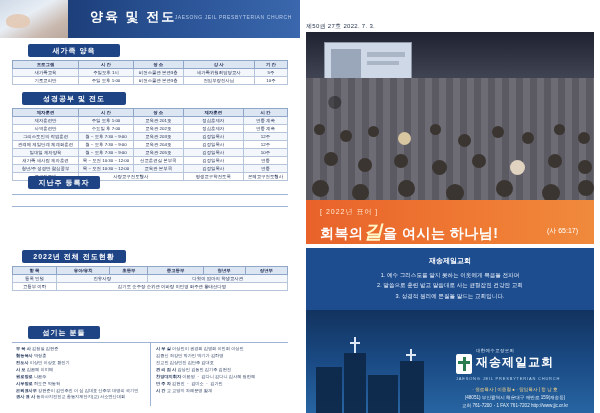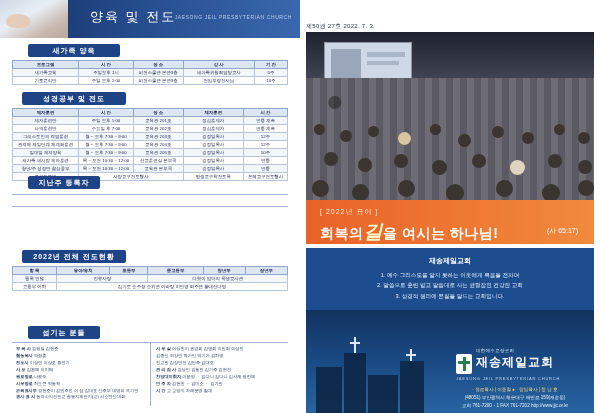--- a/index.html
+++ b/index.html
@@ -6,21 +6,21 @@
   body{width:600px;height:413px;background:#ffffff;font-family:"Liberation Sans",sans-serif;overflow:hidden;}
   .page{position:relative;width:600px;height:413px;}
 
   
   .left{position:absolute;left:0;top:0;width:300px;height:413px;background:#ffffff;}
   .left-photo{position:absolute;left:0;top:0;width:68px;height:38px;background:
      linear-gradient(150deg,#cfd9e6 0%,#e8eef5 40%,#c9b8ae 75%,#b9a79b 100%);}
   .left-photo:after{content:"";position:absolute;left:6px;top:14px;width:24px;height:14px;border-radius:50% 50% 40% 40%;background:#e3c9b4;opacity:.9;}
   .header-band{position:absolute;left:68px;top:0;width:232px;height:38px;
      background:linear-gradient(90deg,#1d3f7a 0%,#2a5395 45%,#3a67ad 100%);}
-  .header-band .htitle{position:absolute;left:22px;top:8px;color:#ffffff;font-size:13px;font-weight:normal;letter-spacing:2px;}
+  .header-band .htitle{position:absolute;left:22px;top:8px;color:#ffffff;font-size:13px;font-weight:bold;letter-spacing:2px;}
   .header-band .heng{position:absolute;right:8px;top:14px;color:#b9cbe8;font-size:5px;letter-spacing:.6px;}
 
   .sec-title{position:absolute;height:13px;background:#1f4486;color:#fff;font-size:7px;font-weight:bold;
      display:flex;align-items:center;justify-content:center;letter-spacing:1px;border-radius:2px;}
   .sec-title.wide{width:92px;}
   .sec-title.narrow{width:72px;}
   .sec-title.med{width:104px;}
 
   table.t{position:absolute;border-collapse:collapse;font-size:4.4px;color:#14234a;}
   table.t th{background:#dce5f2;border:.4px solid #90a6c8;font-weight:bold;padding:1px 0;text-align:center;color:#14234a;}

